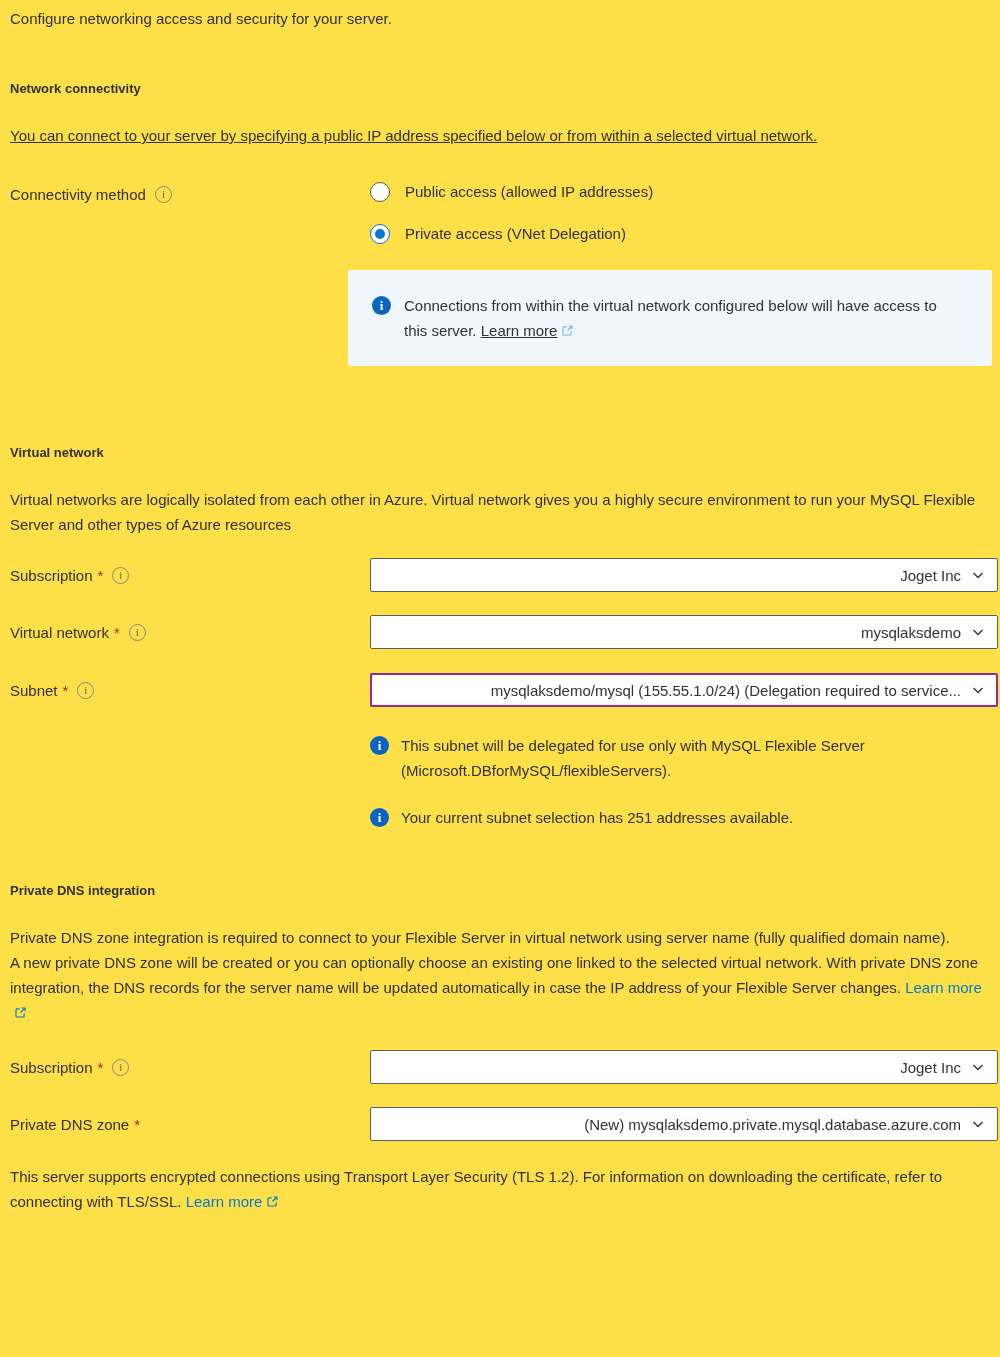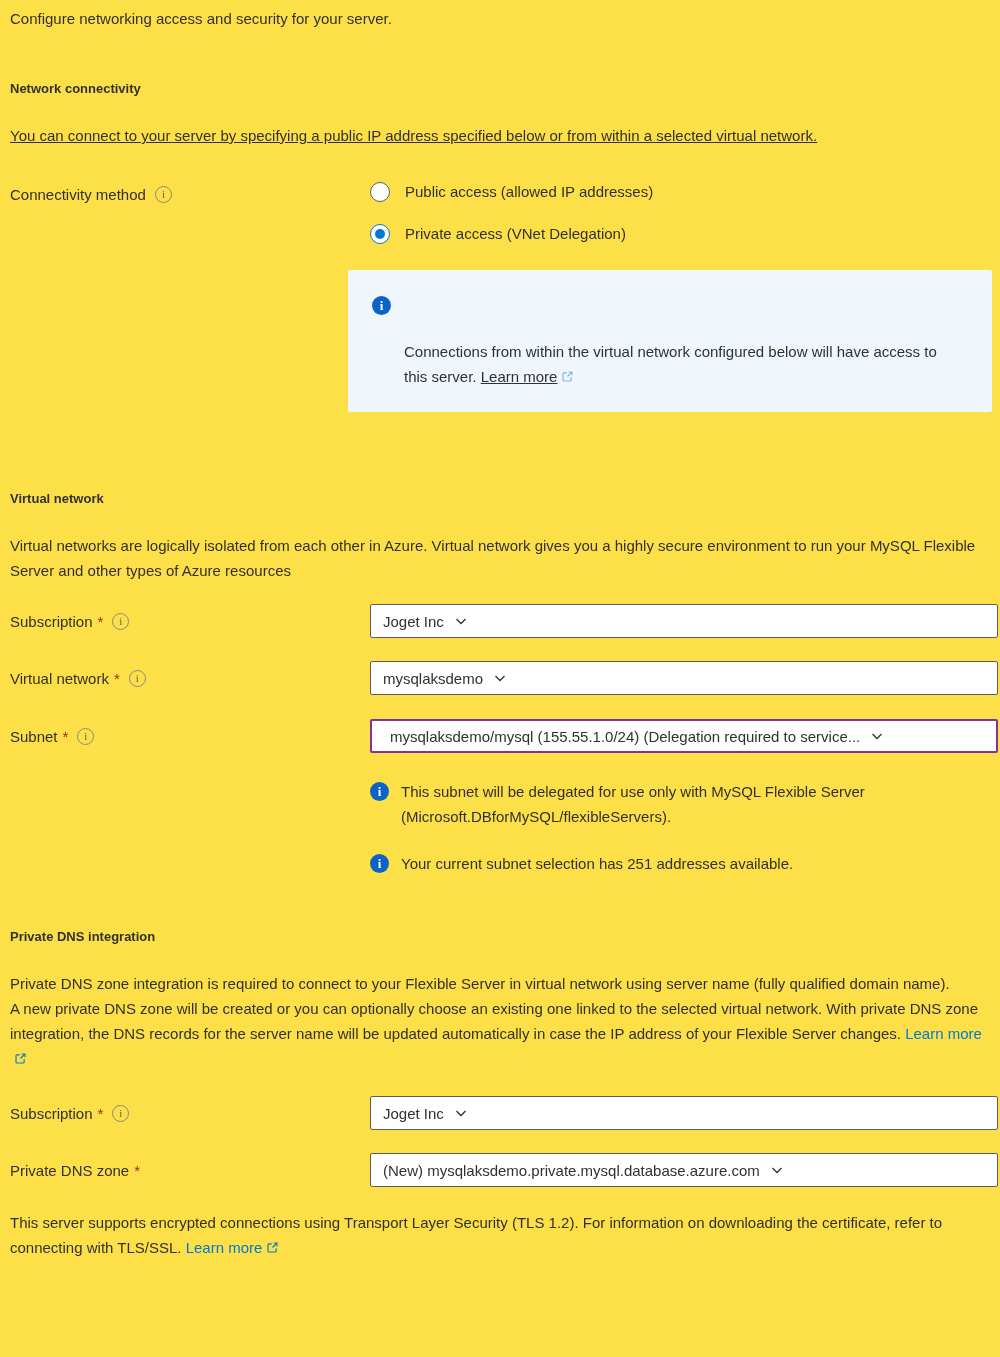--- a/index.html
+++ b/index.html
@@ -57,31 +57,31 @@
 
   
   .dropdown {
     height: 34px;
     width: 628px;
     border: 1px solid #605e5c;
     border-radius: 2px;
     background: #fff;
     display: flex;
     align-items: center;
-    justify-content: flex-start;
+    justify-content: flex-end;
     padding: 0 12px;
     cursor: pointer;
     white-space: nowrap;
   }
   .dropdown .value {
     overflow: hidden;
     text-overflow: clip;
     white-space: nowrap;
   }
-  .dropdown.modified { border: 2px solid #8a2da5; padding: 0 18px; }
+  .dropdown.modified { border: 2px solid #8a2da5; padding: 0 11px; }
   .chevron { flex: none; margin-left: 10px; display: inline-flex; }
 
   
   .radio-group { padding-top: 2px; }
   .radio-option { display: flex; align-items: center; margin-bottom: 17px; cursor: pointer; }
   .radio-option:last-child { margin-bottom: 0; }
   .radio-circle {
     width: 20px; height: 20px;
     border-radius: 50%;
     border: 1px solid #605e5c;
@@ -112,21 +112,21 @@
     color: #fff;
     font-size: 13px;
     font-weight: 700;
     font-family: "Liberation Serif", serif;
     display: flex;
     align-items: center;
     justify-content: center;
     flex: none;
     margin-top: 3px;
   }
-  .info-box-text { margin-left: 13px; max-width: 560px; margin-top: 46px; }
+  .info-box-text { margin-left: 13px; max-width: 560px; }
   .box-learnmore { color: #323130; text-decoration: underline; cursor: pointer; }
 
   
   .info-note {
     display: flex;
     align-items: flex-start;
     margin-left: 360px;
     max-width: 620px;
   }
   .info-note .info-badge { margin-top: 3px; }

